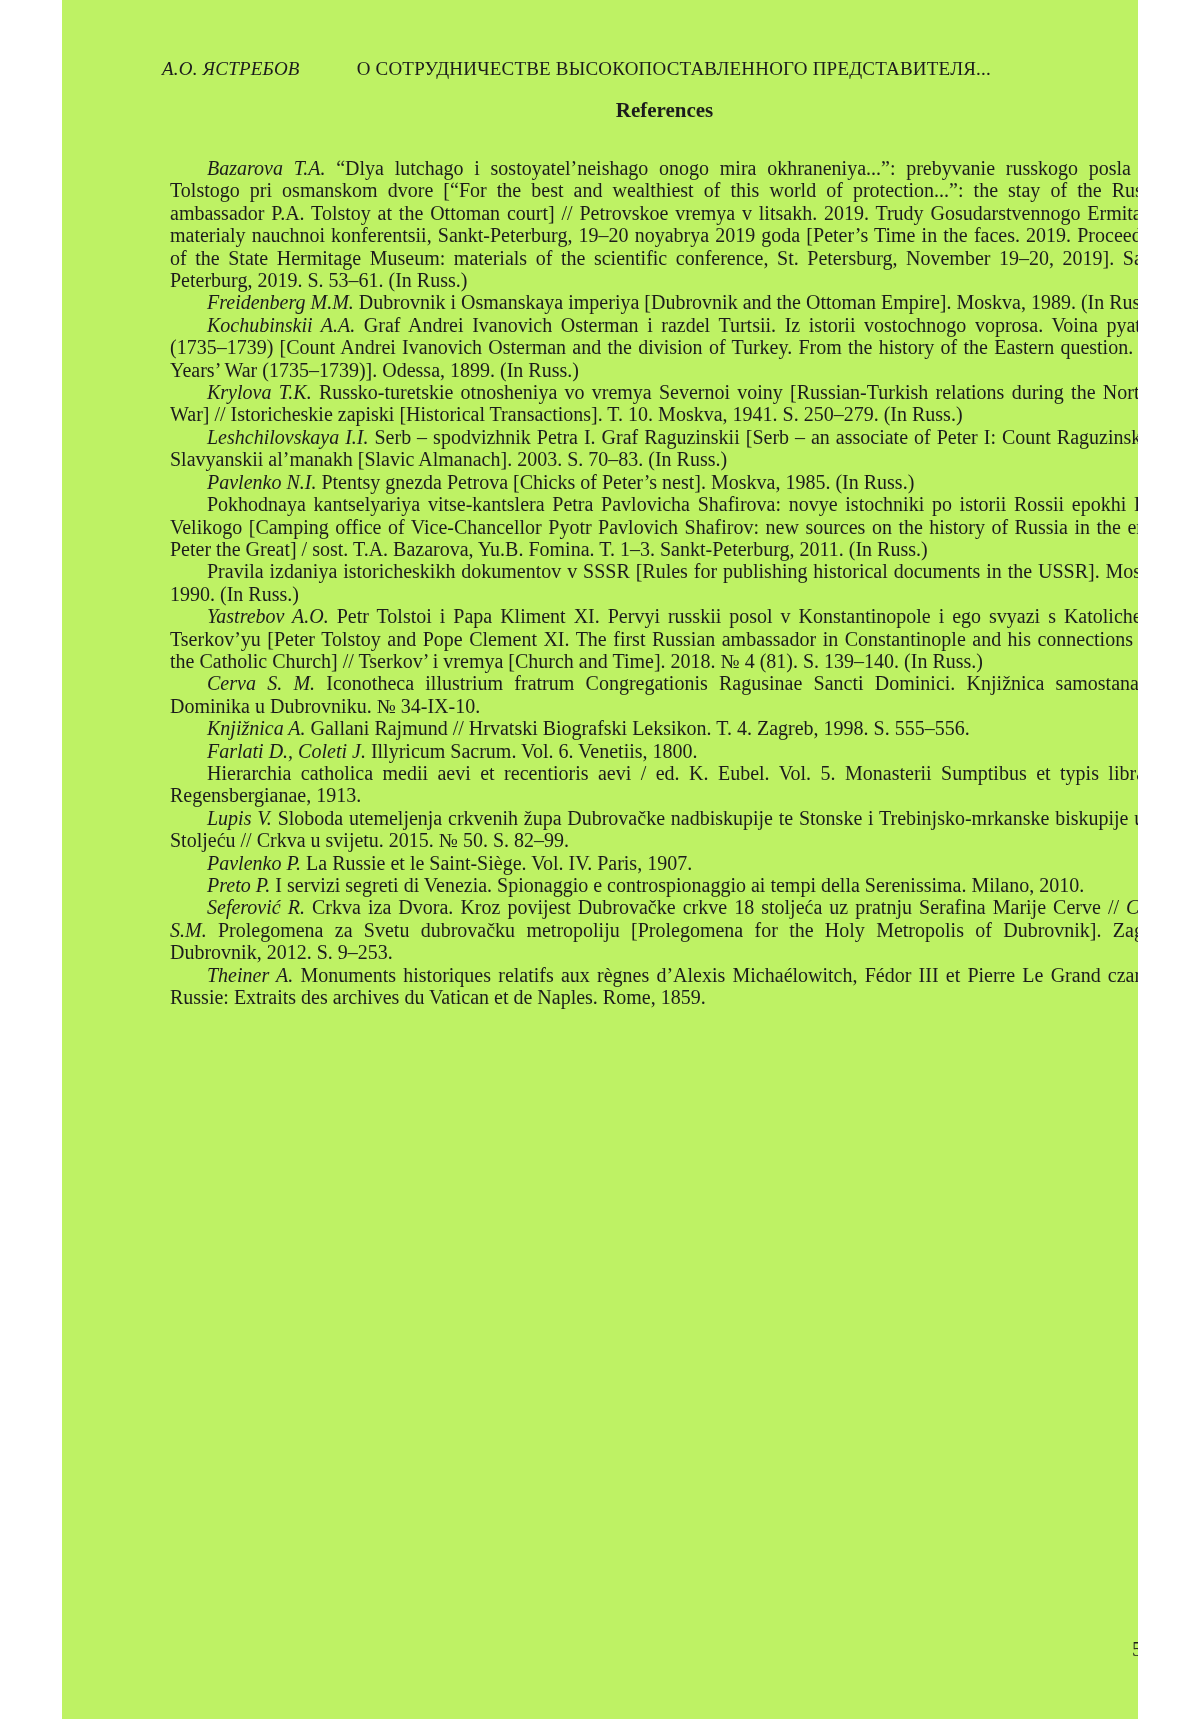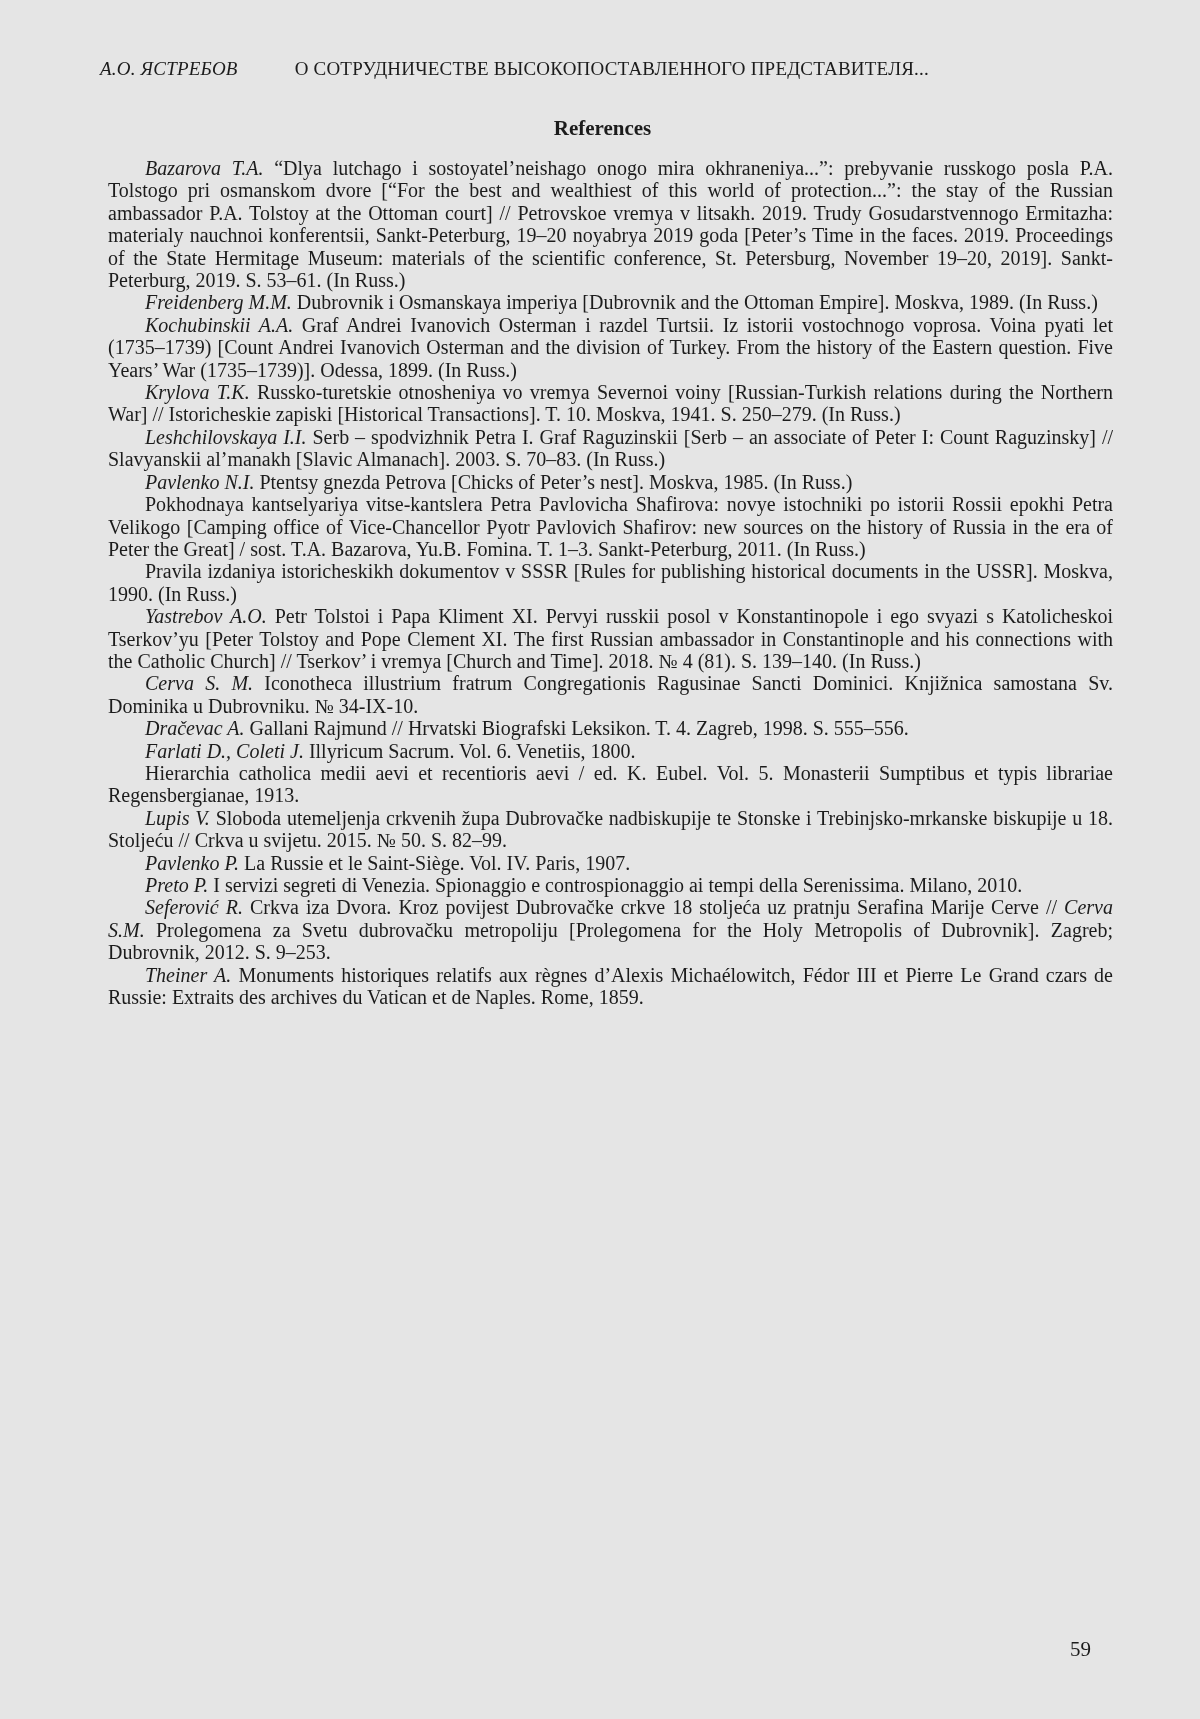--- a/index.html
+++ b/index.html
@@ -1,22 +1,22 @@
 <!DOCTYPE html>
 <html><head>
 <meta charset="utf-8">
 <style>
   * { box-sizing: border-box; }
   html, body { margin: 0; padding: 0; background: #ffffff; }
   .page {
     position: relative;
-    width: 1200px;
+    width: 1076px;
     height: 1719px;
     margin: 0 auto;
-    background: #e5e5e5;
+    background: #bef264;
     color: #1c1c1c;
     font-family: "Liberation Serif", serif;
     overflow: hidden;
   }
   .running-header {
     position: absolute;
     top: 58px;
     left: 100px;
     width: 1005px;
     display: flex;
@@ -27,21 +27,21 @@
   }
   .running-header .author {
     font-style: italic;
     margin-right: 57px;
   }
   .running-header .chapter {
     font-style: normal;
   }
   .section-title {
     position: absolute;
-    top: 116px;
+    top: 98px;
     left: 100px;
     width: 1005px;
     text-align: center;
     font-size: 21px;
     font-weight: bold;
   }
   .refs {
     position: absolute;
     top: 157px;
     left: 108px;
@@ -80,21 +80,21 @@
       <p class="ref"><span class="it">Bazarova T.A.</span><span> “Dlya lutchago i sostoyatel’neishago onogo mira okhraneniya...”: prebyvanie russkogo posla P.A. Tolstogo pri osmanskom dvore [“For the best and wealthiest of this world of protection...”: the stay of the Russian ambassador P.A. Tolstoy at the Ottoman court] // Petrovskoe vremya v litsakh. 2019. Trudy Gosudarstvennogo Ermitazha: materialy nauchnoi konferentsii, Sankt-Peterburg, 19–20 noyabrya 2019 goda [Peter’s Time in the faces. 2019. Proceedings of the State Hermitage Museum: materials of the scientific conference, St. Petersburg, November 19–20, 2019]. Sankt-Peterburg, 2019. S. 53–61. (In Russ.)</span></p>
       <p class="ref"><span class="it">Freidenberg M.M.</span><span> Dubrovnik i Osmanskaya imperiya [Dubrovnik and the Ottoman Empire]. Moskva, 1989. (In Russ.)</span></p>
       <p class="ref"><span class="it">Kochubinskii A.A.</span><span> Graf Andrei Ivanovich Osterman i razdel Turtsii. Iz istorii vostochnogo voprosa. Voina pyati let (1735–1739) [Count Andrei Ivanovich Osterman and the division of Turkey. From the history of the Eastern question. Five Years’ War (1735–1739)]. Odessa, 1899. (In Russ.)</span></p>
       <p class="ref"><span class="it">Krylova T.K.</span><span> Russko-turetskie otnosheniya vo vremya Severnoi voiny [Russian-Turkish relations during the Northern War] // Istoricheskie zapiski [Historical Transactions]. T. 10. Moskva, 1941. S. 250–279. (In Russ.)</span></p>
       <p class="ref"><span class="it">Leshchilovskaya I.I.</span><span> Serb – spodvizhnik Petra I. Graf Raguzinskii [Serb – an associate of Peter I: Count Raguzinsky] // Slavyanskii al’manakh [Slavic Almanach]. 2003. S. 70–83. (In Russ.)</span></p>
       <p class="ref"><span class="it">Pavlenko N.I.</span><span> Ptentsy gnezda Petrova [Chicks of Peter’s nest]. Moskva, 1985. (In Russ.)</span></p>
       <p class="ref"><span>Pokhodnaya kantselyariya vitse-kantslera Petra Pavlovicha Shafirova: novye istochniki po istorii Rossii epokhi Petra Velikogo [Camping office of Vice-Chancellor Pyotr Pavlovich Shafirov: new sources on the history of Russia in the era of Peter the Great] / sost. T.A. Bazarova, Yu.B. Fomina. T. 1–3. Sankt-Peterburg, 2011. (In Russ.)</span></p>
       <p class="ref"><span>Pravila izdaniya istoricheskikh dokumentov v SSSR [Rules for publishing historical documents in the USSR]. Moskva, 1990. (In Russ.)</span></p>
       <p class="ref"><span class="it">Yastrebov A.O.</span><span> Petr Tolstoi i Papa Kliment XI. Pervyi russkii posol v Konstantinopole i ego svyazi s Katolicheskoi Tserkov’yu [Peter Tolstoy and Pope Clement XI. The first Russian ambassador in Constantinople and his connections with the Catholic Church] // Tserkov’ i vremya [Church and Time]. 2018. № 4 (81). S. 139–140. (In Russ.)</span></p>
       <p class="ref"><span class="it">Cerva S. M.</span><span> Iconotheca illustrium fratrum Congregationis Ragusinae Sancti Dominici. Knjižnica samostana Sv. Dominika u Dubrovniku. № 34-IX-10.</span></p>
-      <p class="ref"><span class="it">Dračevac A.</span><span> Gallani Rajmund // Hrvatski Biografski Leksikon. T. 4. Zagreb, 1998. S. 555–556.</span></p>
+      <p class="ref"><span class="it">Knjižnica A.</span><span> Gallani Rajmund // Hrvatski Biografski Leksikon. T. 4. Zagreb, 1998. S. 555–556.</span></p>
       <p class="ref"><span class="it">Farlati D., Coleti J.</span><span> Illyricum Sacrum. Vol. 6. Venetiis, 1800.</span></p>
       <p class="ref"><span>Hierarchia catholica medii aevi et recentioris aevi / ed. K. Eubel. Vol. 5. Monasterii Sumptibus et typis librariae Regensbergianae, 1913.</span></p>
       <p class="ref"><span class="it">Lupis V.</span><span> Sloboda utemeljenja crkvenih župa Dubrovačke nadbiskupije te Stonske i Trebinjsko-mrkanske biskupije u 18. Stoljeću // Crkva u svijetu. 2015. № 50. S. 82–99.</span></p>
       <p class="ref"><span class="it">Pavlenko P.</span><span> La Russie et le Saint-Siège. Vol. IV. Paris, 1907.</span></p>
       <p class="ref"><span class="it">Preto P.</span><span> I servizi segreti di Venezia. Spionaggio e controspionaggio ai tempi della Serenissima. Milano, 2010.</span></p>
       <p class="ref"><span class="it">Seferović R.</span><span> Crkva iza Dvora. Kroz povijest Dubrovačke crkve 18 stoljeća uz pratnju Serafina Marije Cerve // </span><span class="it">Cerva S.M.</span><span> Prolegomena za Svetu dubrovačku metropoliju [Prolegomena for the Holy Metropolis of Dubrovnik]. Zagreb; Dubrovnik, 2012. S. 9–253.</span></p>
       <p class="ref"><span class="it">Theiner A.</span><span> Monuments historiques relatifs aux règnes d’Alexis Michaélowitch, Fédor III et Pierre Le Grand czars de Russie: Extraits des archives du Vatican et de Naples. Rome, 1859.</span></p>
     </div>
 
   <div class="page-number">59</div>

